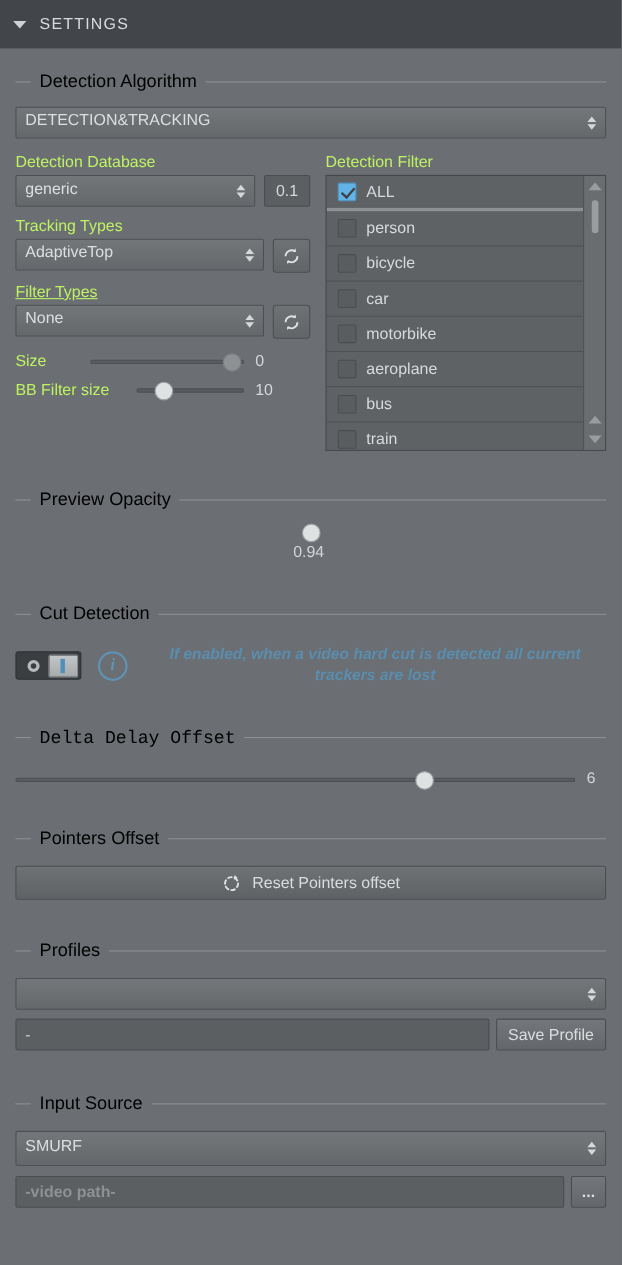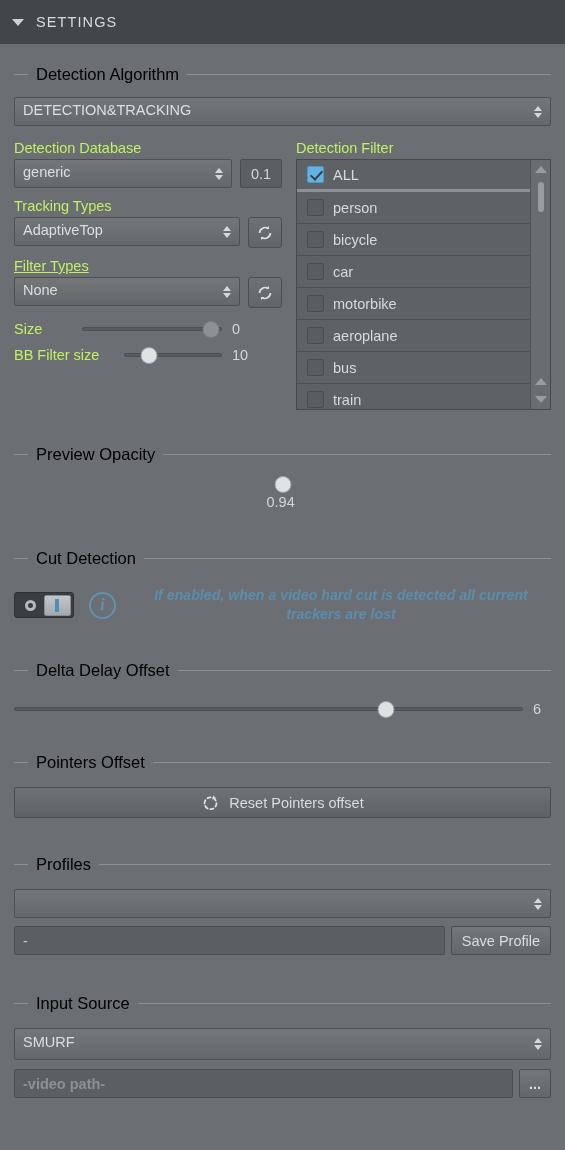--- a/index.html
+++ b/index.html
@@ -499,21 +499,21 @@
         </span>
       <span class="on-seg">
           <span class="bar"></span>
         </span>
     </div>
     <span class="info-icon">i</span>
     <span class="hint-text">If enabled, when a video hard cut is detected all current trackers are lost</span>
   </div>
 </div>
 
-<div class="group" style="margin-top:32px;">
+<div class="group" style="margin-top:32px;font-family:Liberation Mono, monospace;">
   <div class="group-header">
     <span class="group-dash"></span>
     <span class="group-title">Delta Delay Offset</span>
     <span class="group-line"></span>
   </div>
   <div class="slider-row" style="margin-top:16px;">
     <div class="slider">
       <span class="track"></span>
       <span class="knob active" style="left:73%;"></span>
     </div>

